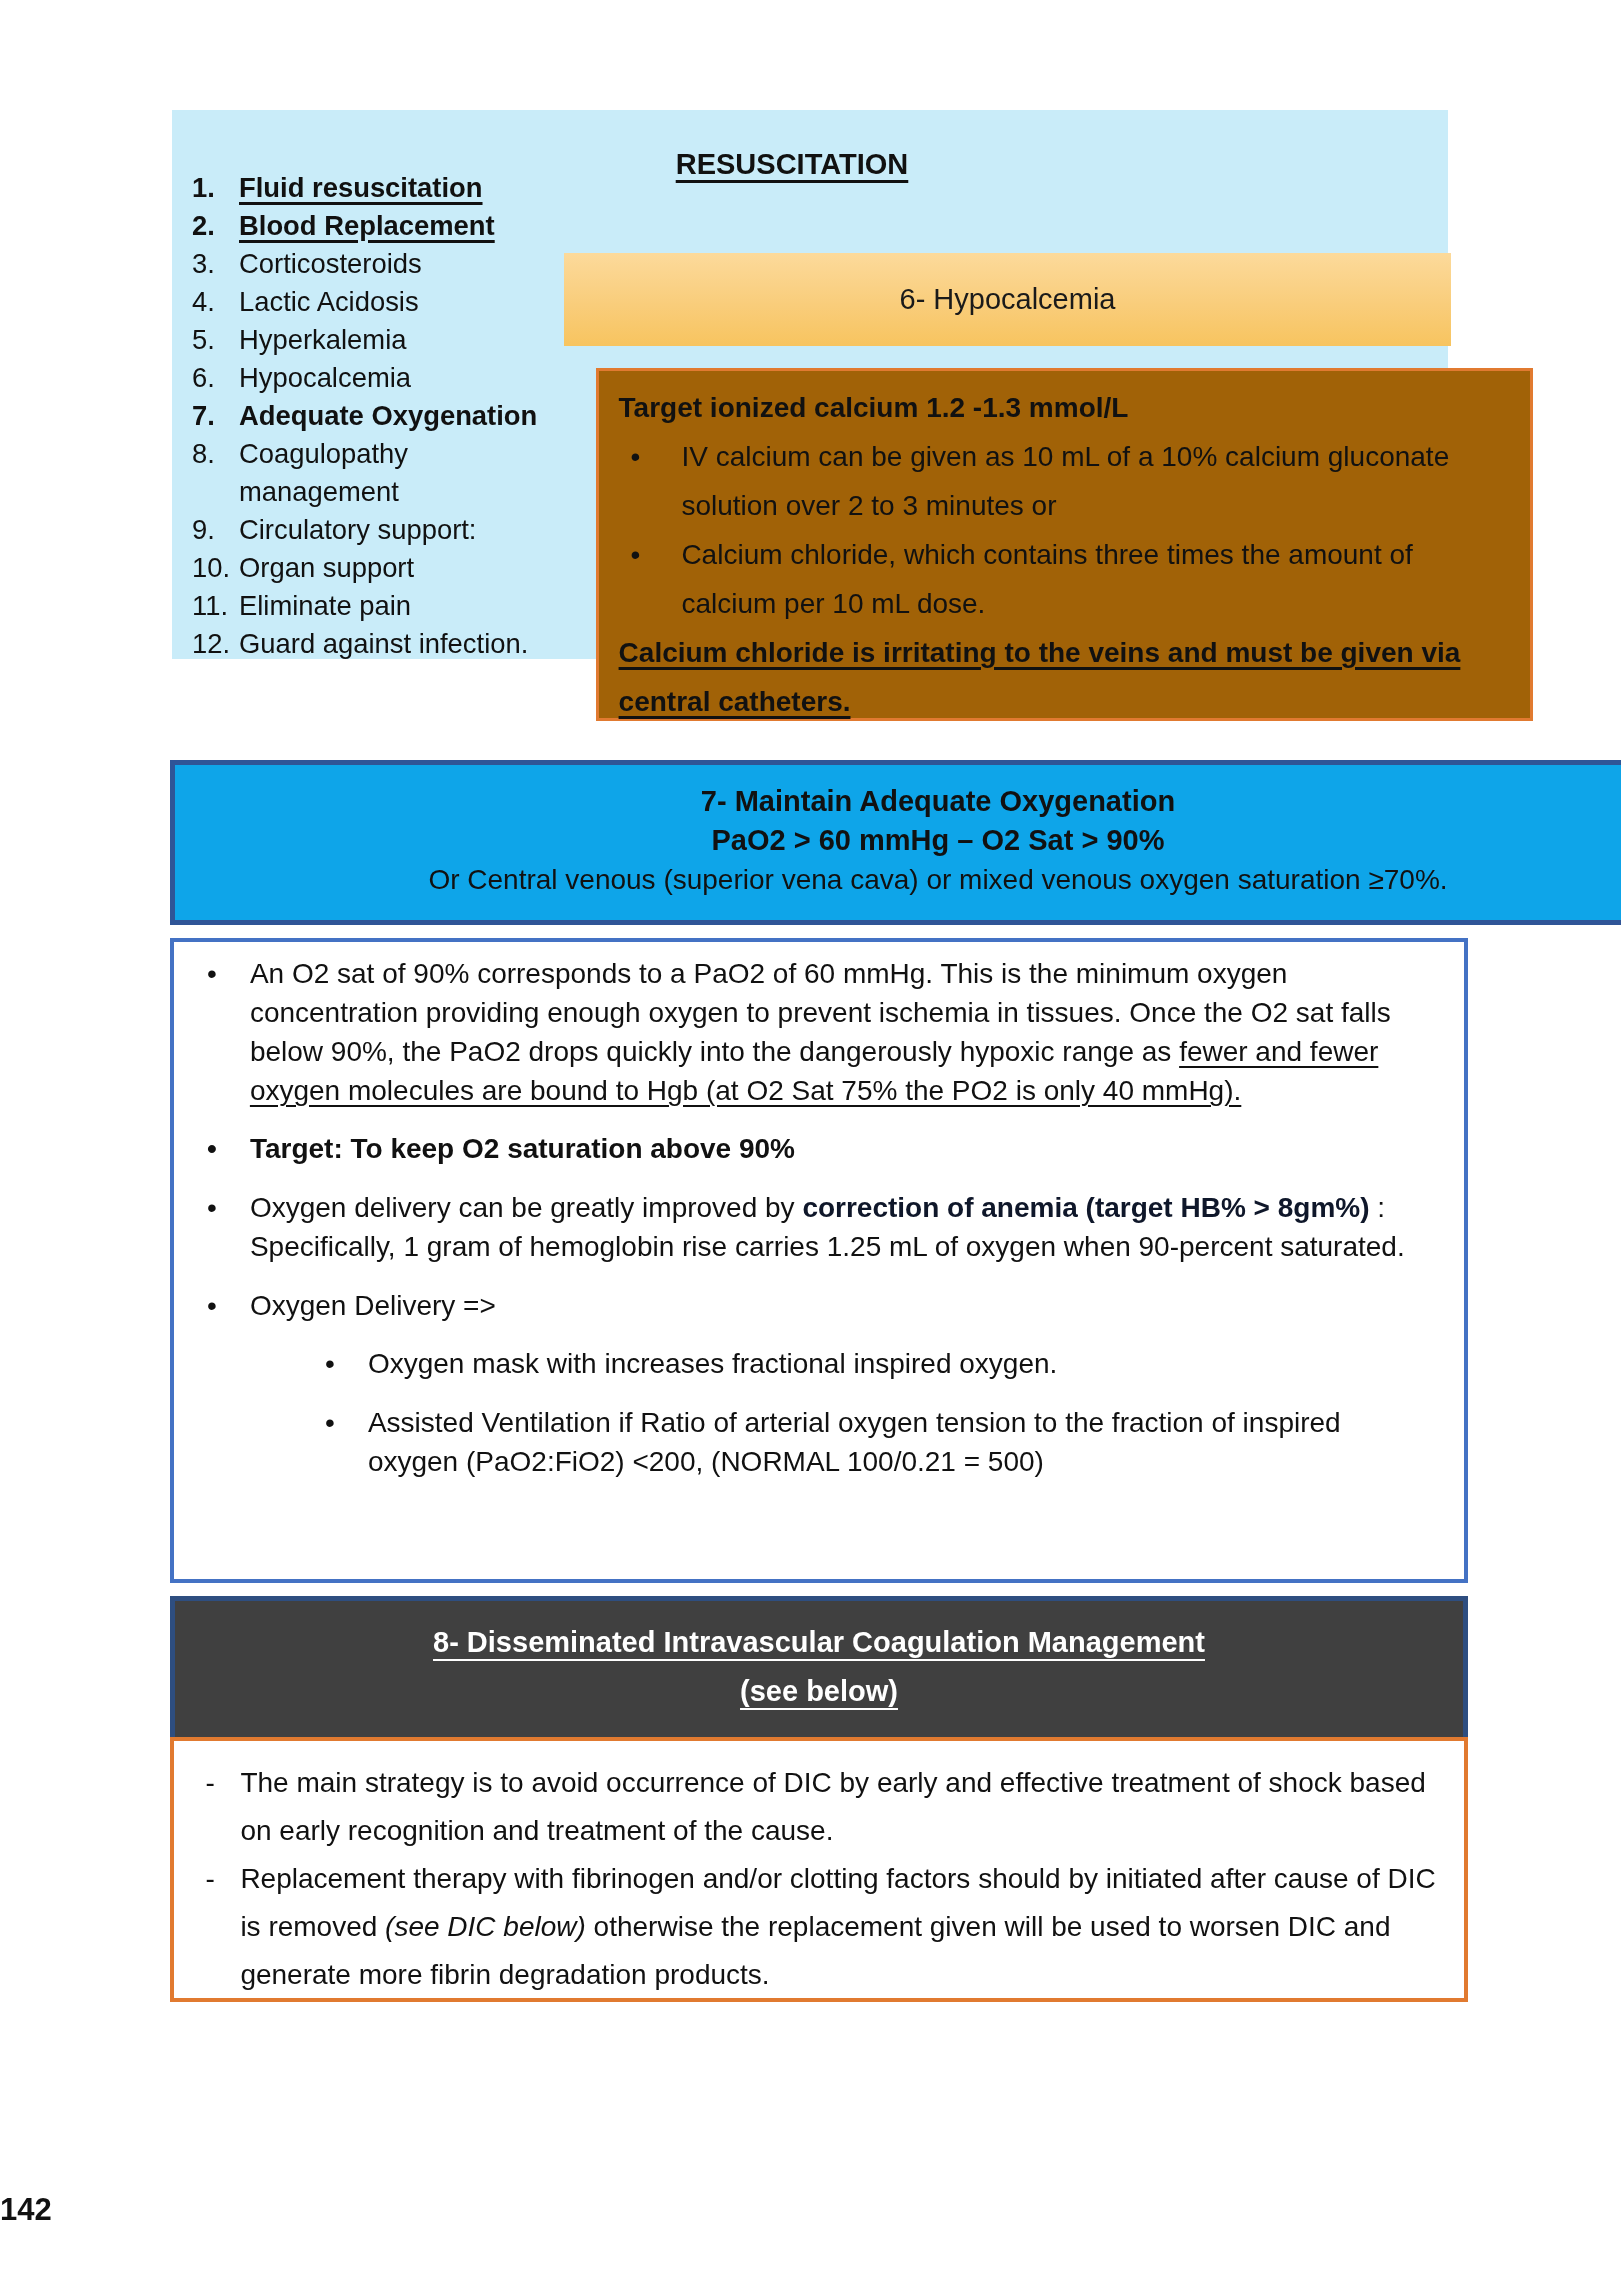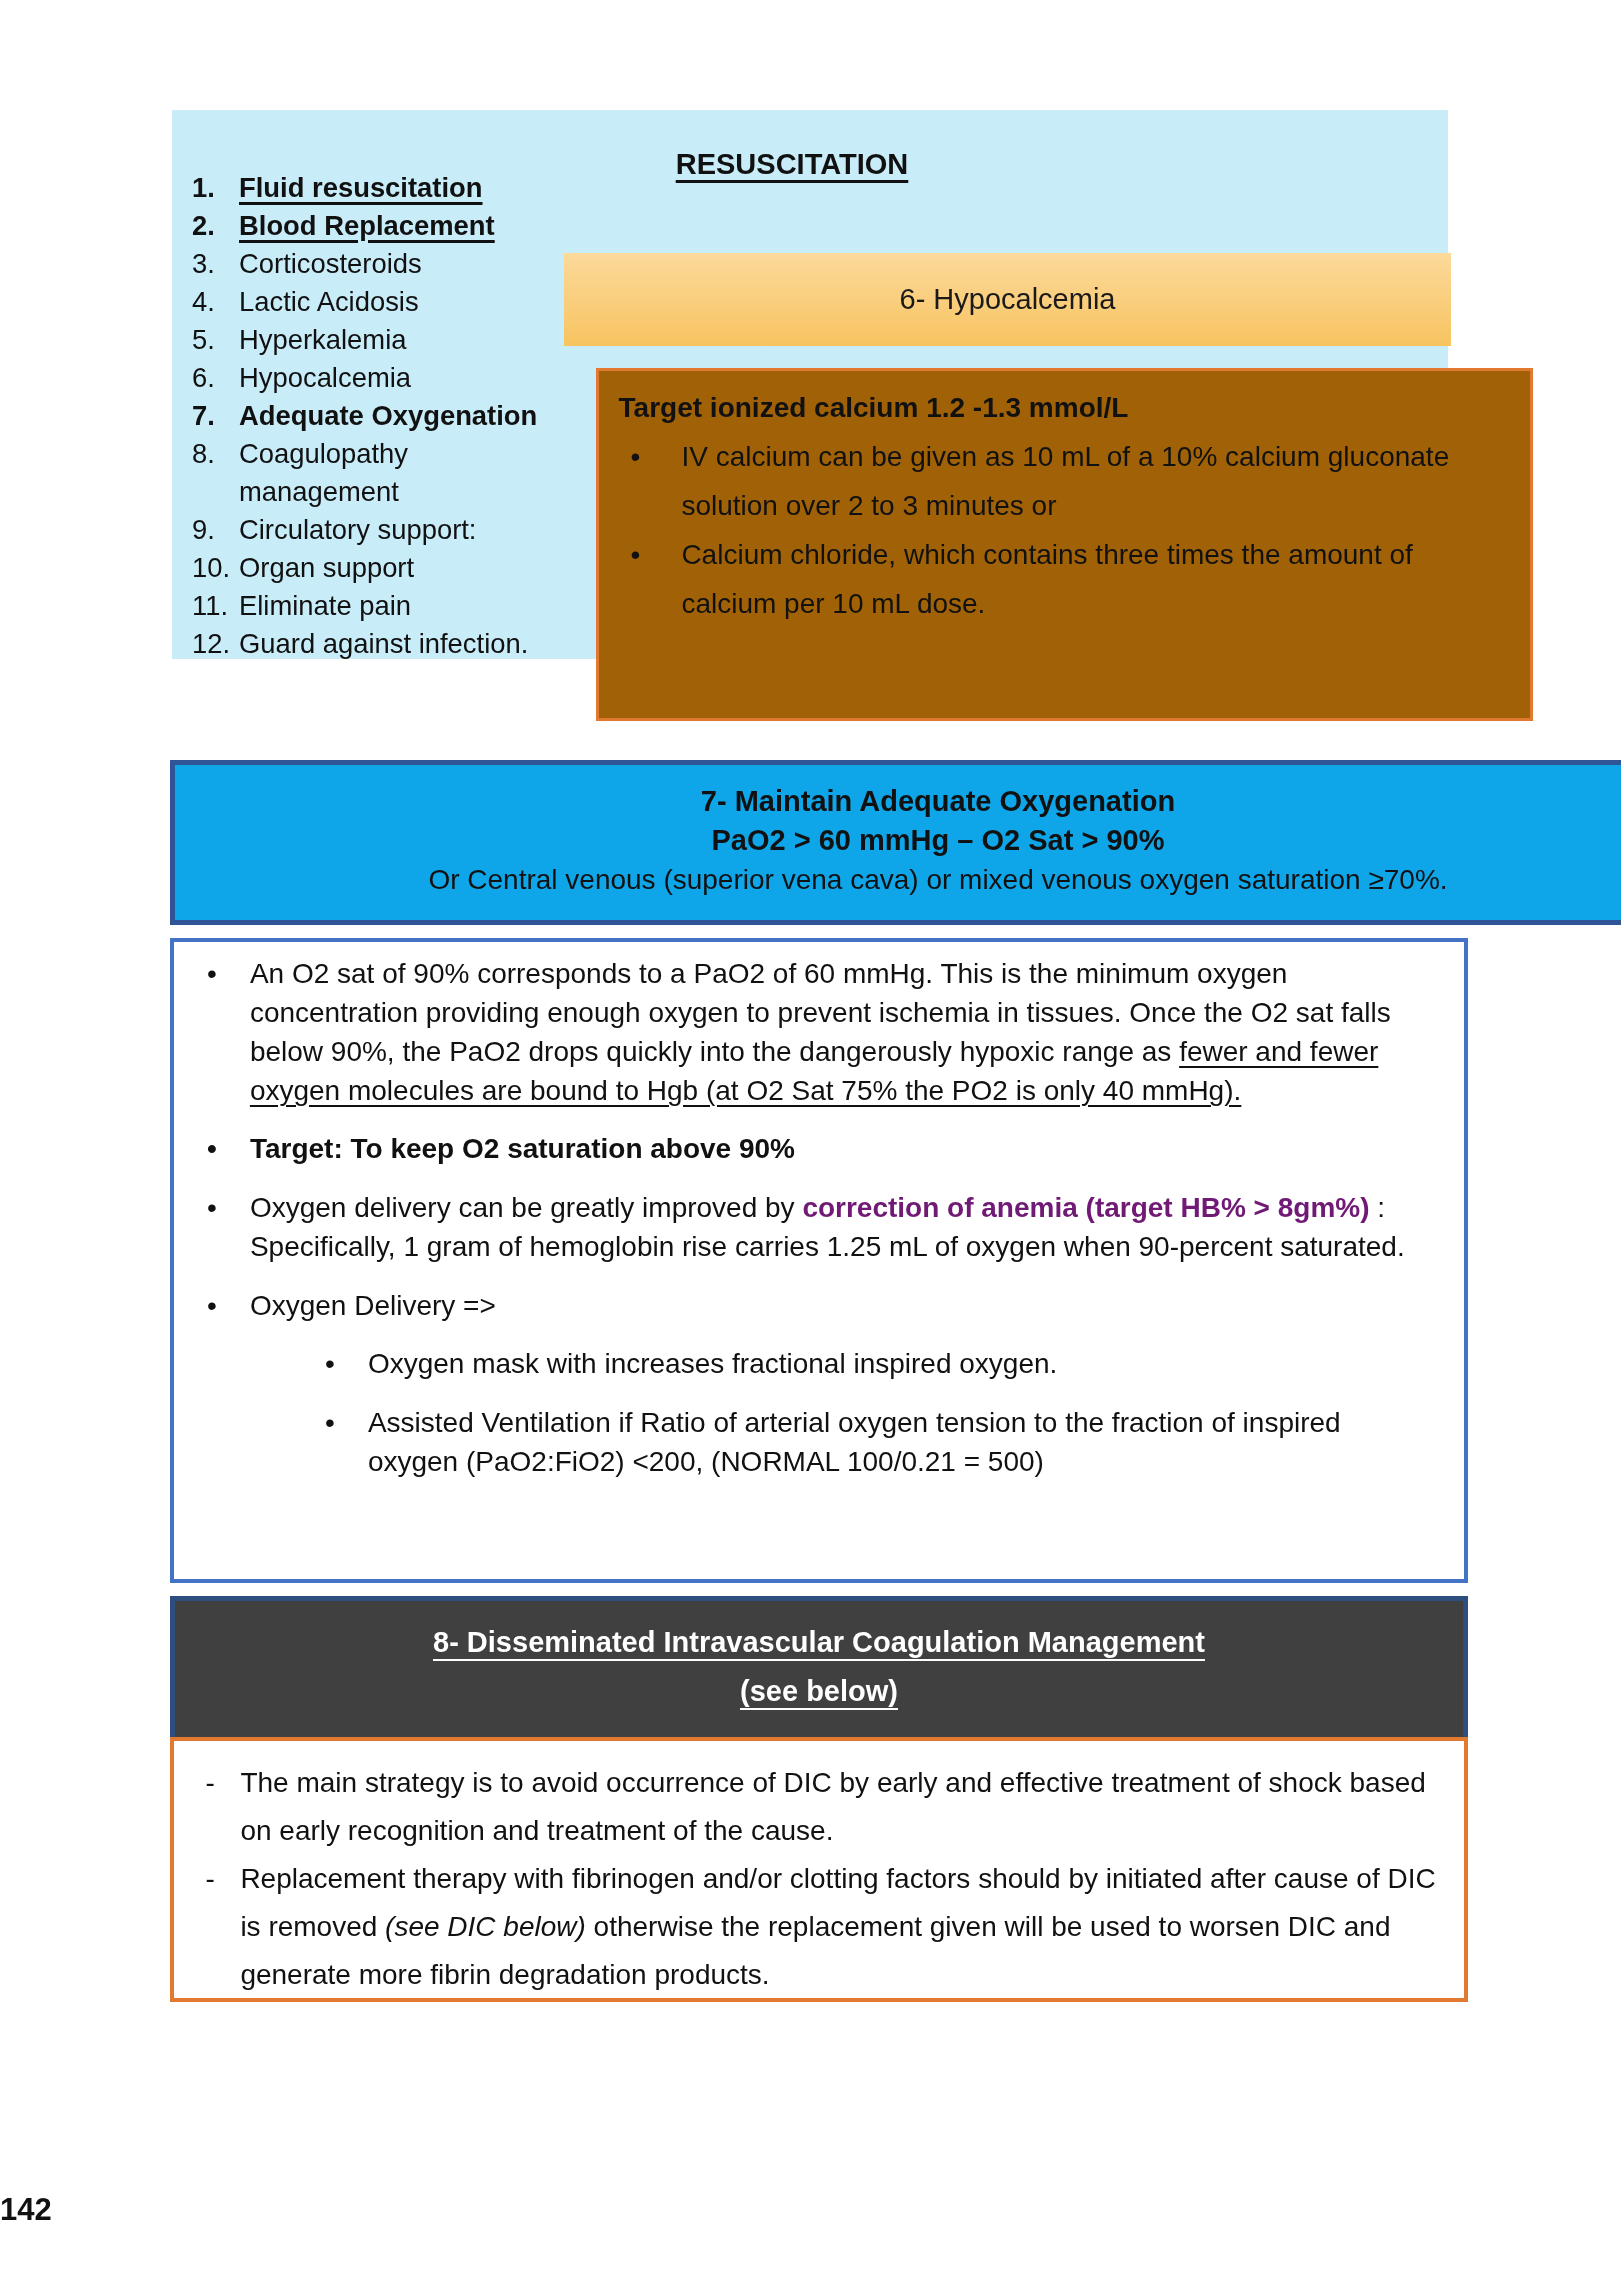--- a/index.html
+++ b/index.html
@@ -45,21 +45,21 @@
 
   
   .oxybox{position:absolute;left:170px;top:938px;width:1298px;height:645px;box-sizing:border-box;
           border:4.9px solid #4472c4;background:#fff;padding:11.8px 37px 0 29px;
           font-size:28px;line-height:39px;}
   .b-li{display:flex;margin-bottom:19.6px;}
   .b-dot{flex:none;width:43px;padding-left:3.9px;}
   .b-txt{flex:1;}
   .sb-li{display:flex;margin:0 0 19.6px 118px;}
   .u-seg{text-decoration:underline;text-decoration-thickness:2px;text-underline-offset:4.9px;}
-  .red-seg{color:#701a75;font-weight:bold;}
+  .red-seg{color:#0f172a;font-weight:bold;}
 
   
   .box8{position:absolute;left:170px;top:1596px;width:1298px;height:147px;box-sizing:border-box;
         border:5.9px solid #2e4e80;background:#404040;color:#ffffff;text-align:center;
         padding-top:16.7px;font-size:29px;font-weight:bold;line-height:49px;}
   .box8 span{text-decoration:underline;text-decoration-thickness:2px;text-underline-offset:6.9px;}
 
   
   .dicbox{position:absolute;left:170px;top:1737px;width:1298px;height:265px;box-sizing:border-box;
           border:4.9px solid #e17a30;background:#fff;padding:17.6px 27.4px 0 25.5px;
@@ -146,20 +146,21 @@
   <div class="calcium">
     <div class="head">Target ionized calcium 1.2 -1.3 mmol/L</div>
     <div class="cb-li">
       <span class="cb-dot">•</span>
       <span class="cb-txt">IV calcium can be given as 10 mL of a 10% calcium gluconate solution over 2 to 3 minutes or</span>
     </div>
     <div class="cb-li">
       <span class="cb-dot">•</span>
       <span class="cb-txt">Calcium chloride, which contains three times the amount of calcium per 10 mL dose.</span>
     </div>
+    <div class="warning">Calcium chloride is irritating to the veins and must be given via central catheters.</div>
   </div>
 
   <div class="box7">
     <div class="h1">7- Maintain Adequate Oxygenation</div>
     <div class="h2">PaO2 &gt; 60 mmHg – O2 Sat &gt; 90%</div>
     <div class="h3">Or Central venous (superior vena cava) or mixed venous oxygen saturation ≥70%.</div>
   </div>
 
   <div class="oxybox">
     <div class="b-li">

